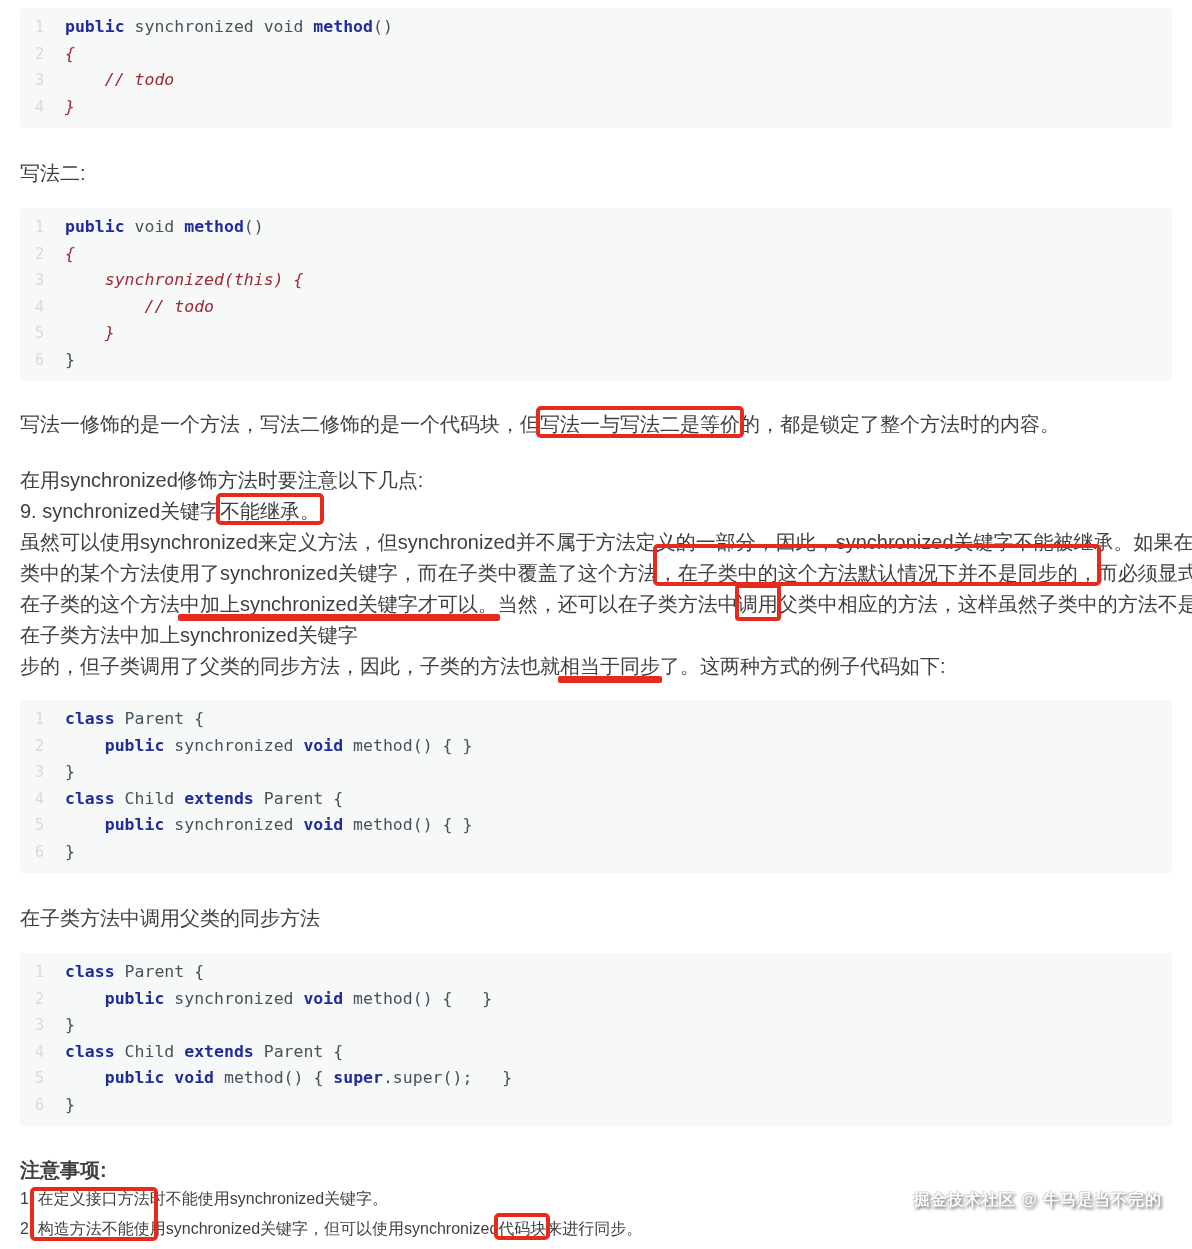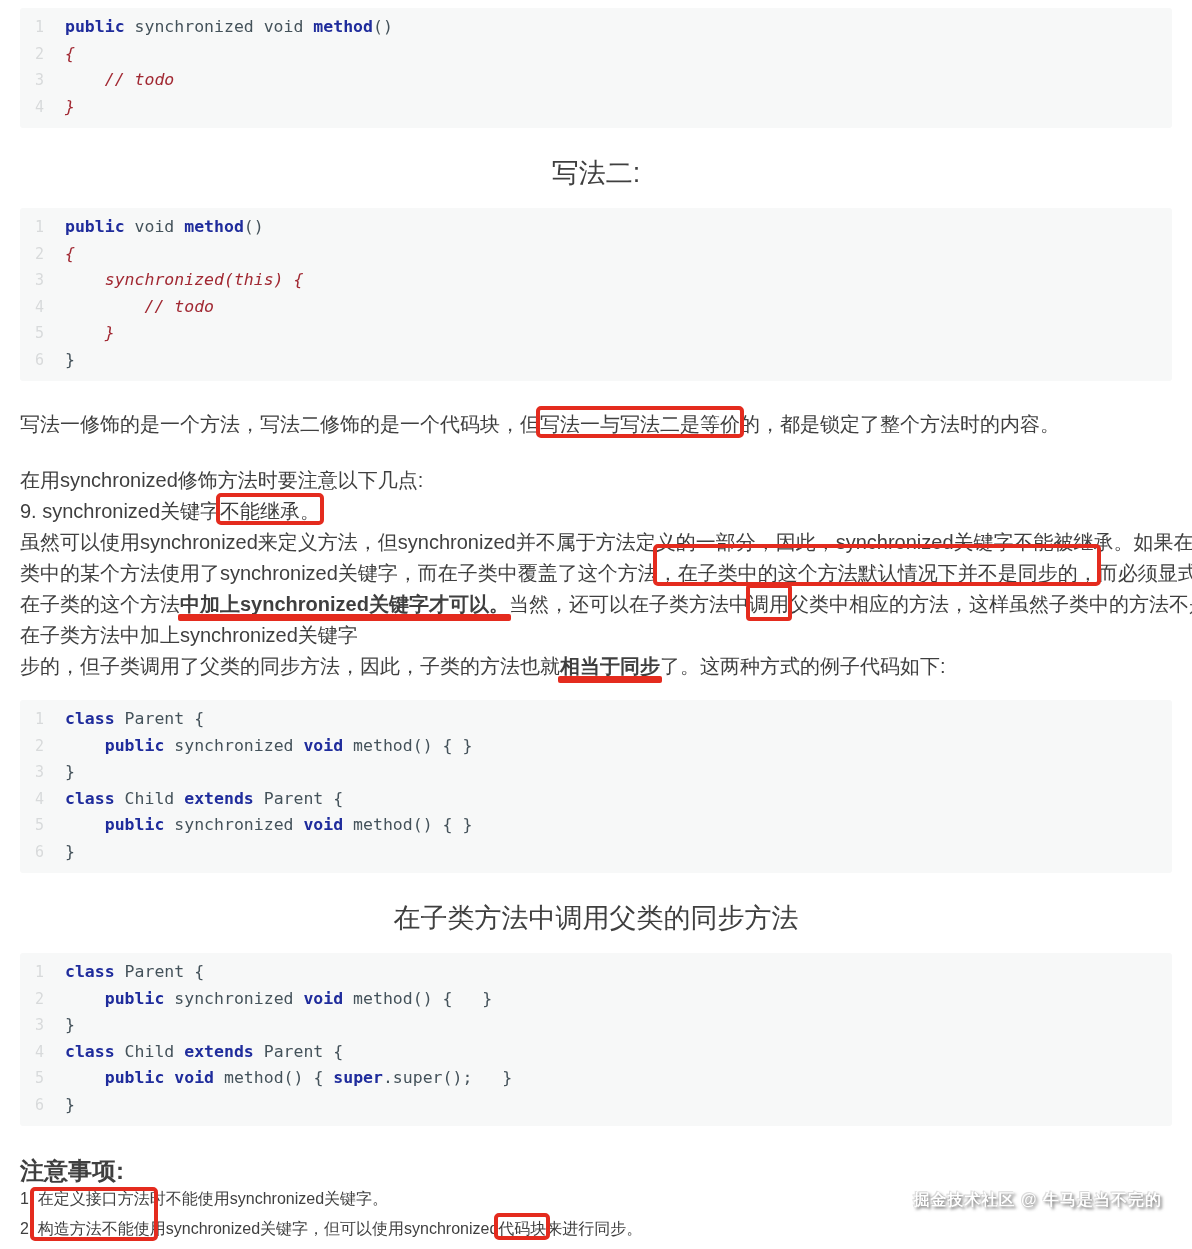--- a/index.html
+++ b/index.html
@@ -22,48 +22,48 @@
   
   .codeblock{background:var(--code-bg);border-radius:3px;padding:6px 0 8px;}
   .cline{display:flex;line-height:26.5px;font-family:"DejaVu Sans Mono","Liberation Mono",monospace;font-size:16.5px;}
   .lnum{flex:0 0 45px;text-align:right;padding-right:21px;color:var(--lnum);font-size:15px;}
   .ccode{white-space:pre;color:var(--code-text);}
   .tok-k{color:var(--kw);font-weight:bold;}
   .tok-p{color:var(--code-text);}
   .tok-r{color:var(--code-red);font-style:italic;}
 
   
-  .h-label{font-size:27px;line-height:31px;margin-top:30px;white-space:nowrap;text-align:center;}
+  .h-label{font-size:20px;line-height:31px;margin-top:30px;white-space:nowrap;}
   #cb1{margin-top:8px;}
   #cb2{margin-top:19px;}
   #p1{margin-top:28px;}
   .para,.pline{font-size:20px;line-height:31px;white-space:nowrap;}
   .para-block{margin-top:25px;}
   #cb3{margin-top:18px;}
   #h-sub{margin-top:30px;}
   #cb4{margin-top:19px;}
 
   
   .notes2{margin-top:31px;position:relative;}
-  .notes-title{font-size:24px;line-height:27px;font-weight:bold;white-space:nowrap;}
+  .notes-title{font-size:20px;line-height:27px;font-weight:bold;white-space:nowrap;}
   .note-line{font-size:16px;line-height:30px;white-space:nowrap;}
   .notes-overlay{position:absolute;left:10px;top:30px;width:128px;height:54px;
     border:4px solid var(--red);border-radius:5px;pointer-events:none;}
 
   
   .m-box{position:relative;}
   .m-box::after{content:"";position:absolute;left:-4px;right:-4px;top:-7px;bottom:-3px;
     border:4px solid var(--red);border-radius:5px;pointer-events:none;}
   .m-boxtall{position:relative;}
   .m-boxtall::after{content:"";position:absolute;left:-5px;right:-3px;top:-18px;bottom:-2px;
     border:4px solid var(--red);border-radius:5px;pointer-events:none;}
   .m-boxv{position:relative;}
   .m-boxv::after{content:"";position:absolute;left:-3px;right:-3px;top:-9px;bottom:-6px;
     border:4px solid var(--red);border-radius:4px;pointer-events:none;}
-  .m-under{position:relative;font-weight:bold;}
+  .m-under{position:relative;}
   .m-under::after{content:"";position:absolute;left:-2px;right:-2px;bottom:-6px;height:7px;
     background:var(--red);border-radius:2px;pointer-events:none;}
 
   
   .watermark{position:absolute;top:1190px;right:30px;font-size:16px;font-weight:bold;
     letter-spacing:1px;color:#fff;white-space:nowrap;
     text-shadow:2px 2px 3px rgba(110,110,110,0.9),0 0 1px rgba(150,150,150,0.65),-1px -1px 0 rgba(200,200,200,0.5);}
 </style>
 </head>
 <body>

